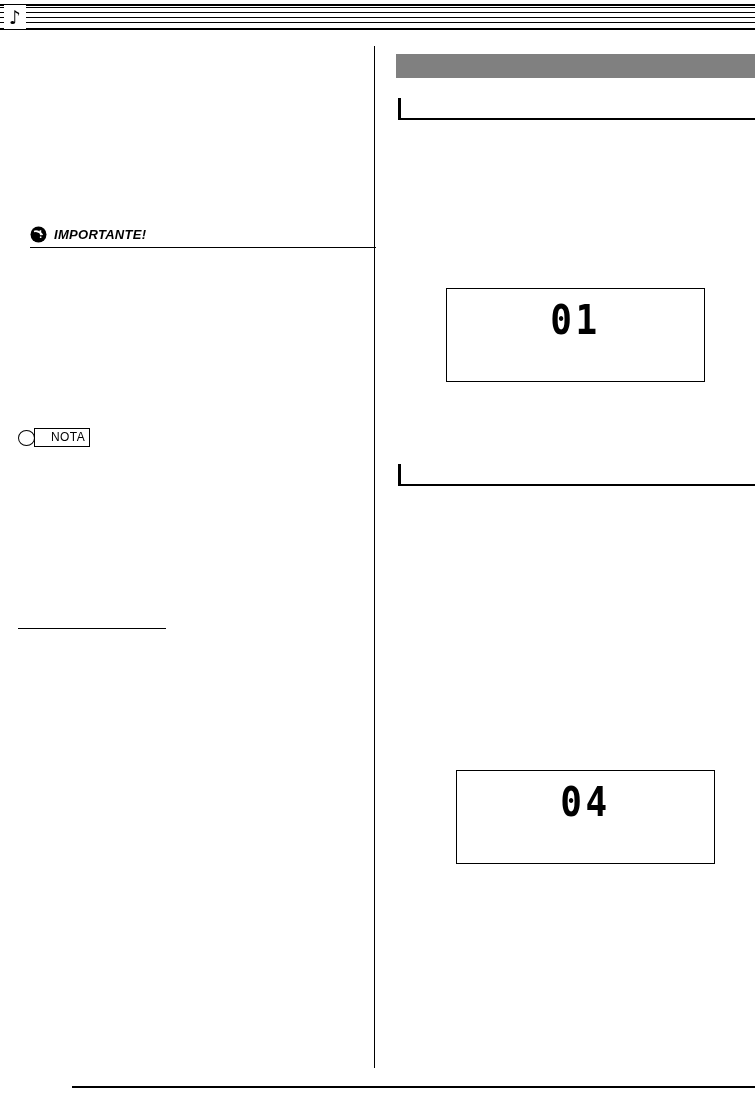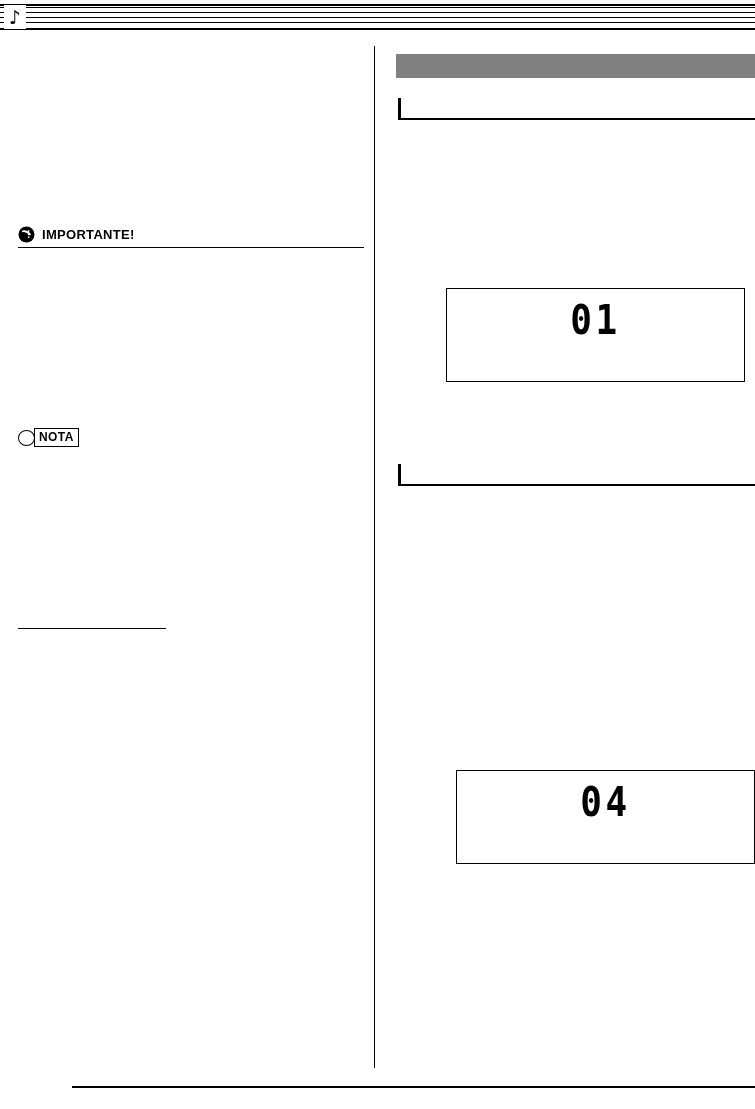--- a/index.html
+++ b/index.html
@@ -88,23 +88,24 @@
   
   .left-col {
     position: absolute;
     left: 18px;
     top: 46px;
     width: 346px;
   }
 
   .important-block {
     position: absolute;
-    left: 0px;
+    left: 12px;
     top: 178px;
     width: 346px;
+    font-style: italic;
   }
   .important-head {
     display: flex;
     align-items: center;
     gap: 7px;
     height: 20px;
   }
   .important-icon {
     width: 17px;
     height: 17px;
@@ -138,24 +139,24 @@
   .nota-bubble {
     width: 15px;
     height: 14px;
     border: 1.5px solid #000;
     border-radius: 50%;
     background: #fff;
     flex: none;
   }
   .nota-label {
     font-size: 12px;
-    font-weight: bold;
+    font-weight: normal;
     letter-spacing: 0.4px;
     border: 1px solid #000;
-    padding: 1px 4px 2px 4px;
+    padding: 1px 4px 2px 16px;
     margin-left: -4px;
     background: #fff;
     position: relative;
   }
 
   .underline-item {
     position: absolute;
     left: 18px;
     top: 588px;
     width: 148px;
@@ -188,21 +189,20 @@
     position: absolute;
     width: 3px;
     background: #000;
   }
 
   
   .lcd {
     position: absolute;
     border: 1px solid #000;
     background: #ffffff;
-    padding-left: 40px;
   }
   .lcd-value {
     position: absolute;
     left: 0;
     right: 0;
     top: 8px;
     text-align: center;
     font-family: "DejaVu Sans Mono", monospace;
     font-size: 40px;
     font-weight: bold;

